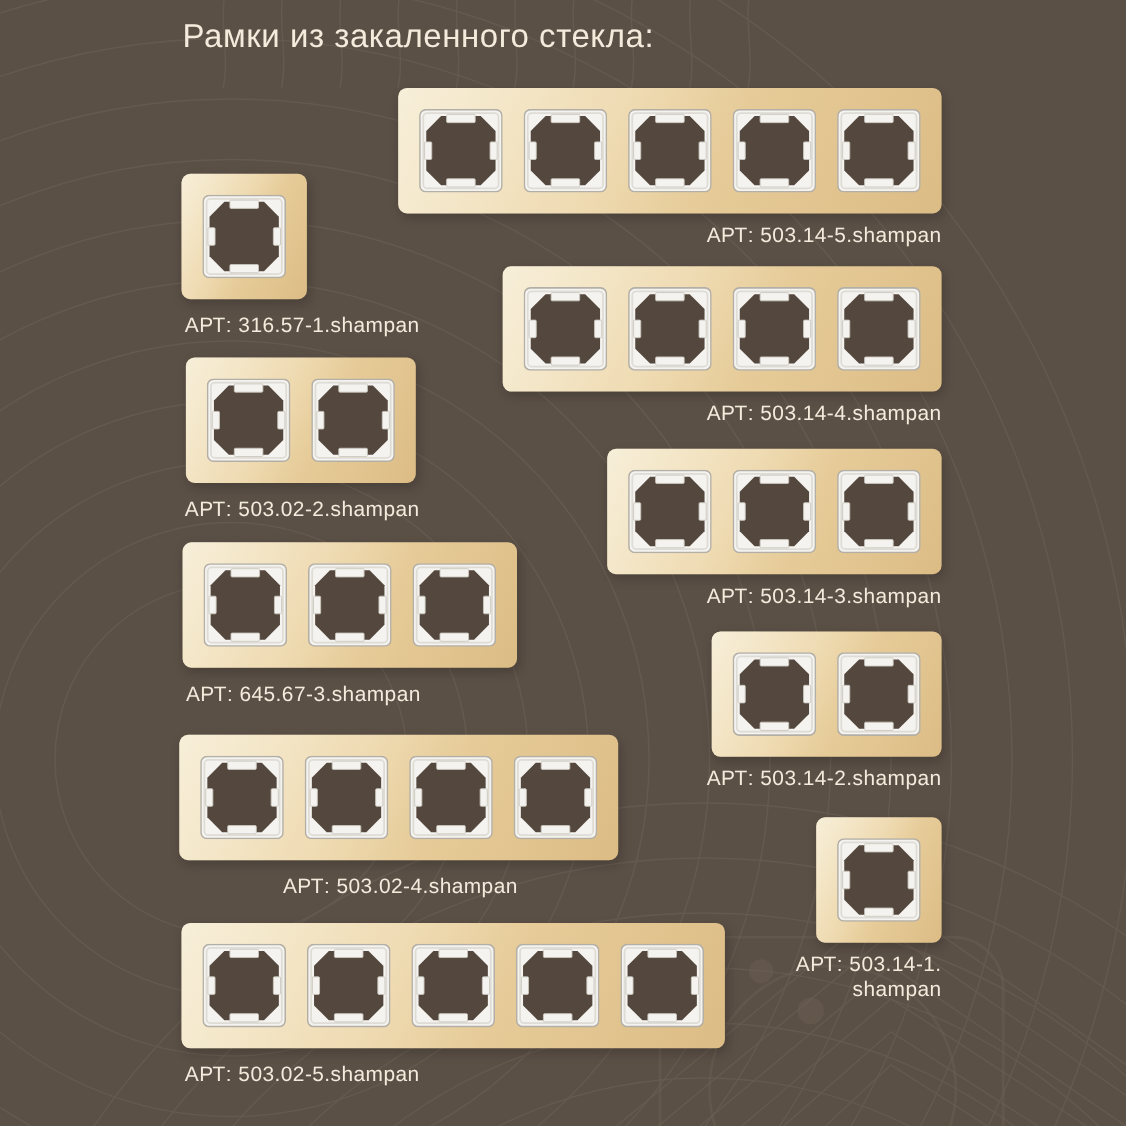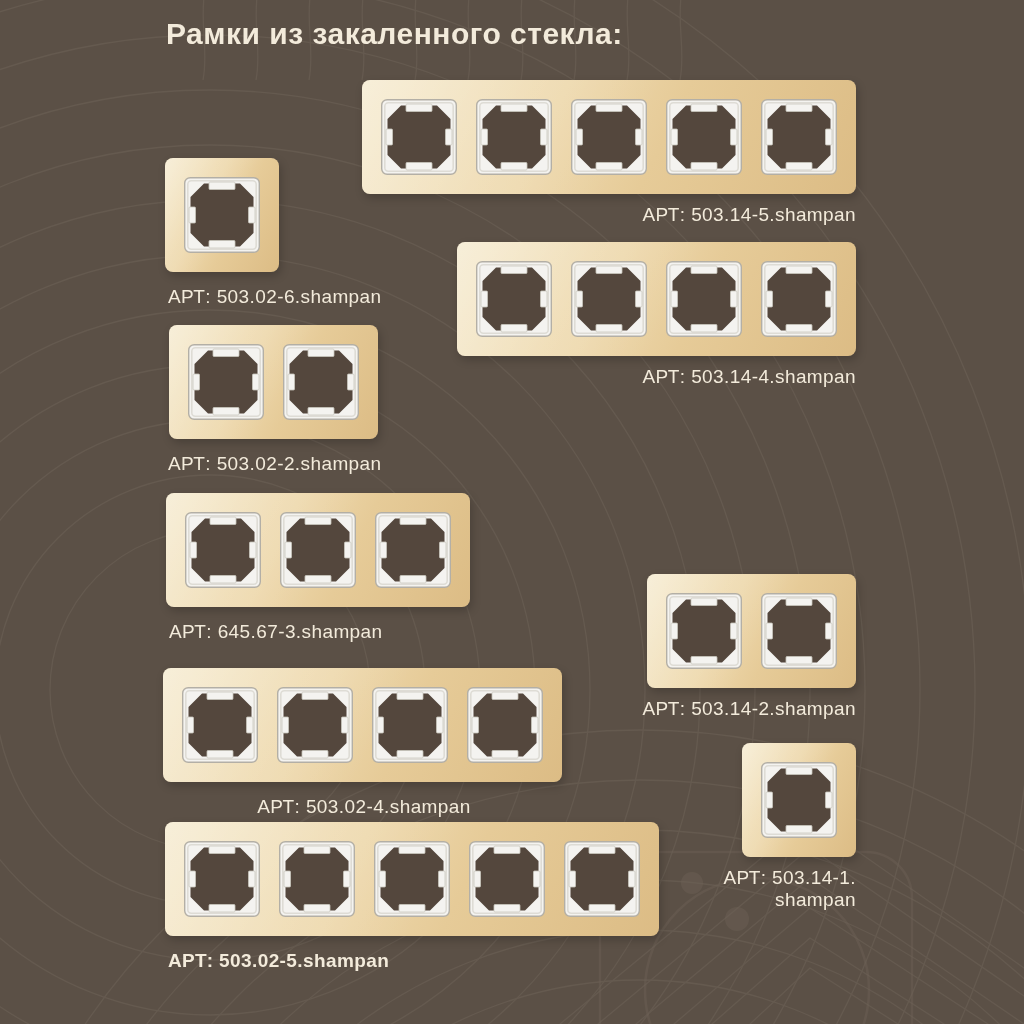--- a/index.html
+++ b/index.html
@@ -7,21 +7,21 @@
     width:1024px; height:1024px; overflow:hidden;
     background:#5b5046;
     font-family:"Liberation Sans", sans-serif;
   }
   .stage { position:relative; width:1024px; height:1024px; }
 
   .bg { position:absolute; left:0; top:0; width:1024px; height:1024px; }
 
   .title {
     position:absolute; left:166px; top:17px; margin:0;
-    font-size:30px; font-weight:700; letter-spacing:0.5px;
+    font-size:30px; font-weight:400; letter-spacing:0.5px;
     color:#f3ebdb;
   }
 
   .product { position:absolute; }
   .product.right-col { text-align:right; }
 
   .frame {
     box-sizing:border-box;
     display:inline-flex; gap:19px; padding:19px;
     height:114px;
@@ -118,21 +118,21 @@
   </svg>
 
   <h1 class="title">Рамки из закаленного стекла:</h1>
 
   <div class="product left-col" style="left:165px; top:158px;">
     <div class="frame">
       <svg class="gang-cell">
           <use href="#gang"></use>
         </svg>
     </div>
-    <div class="label">АРТ: 503.02-6.shampan</div>
+    <div class="label">АРТ: 316.57-1.shampan</div>
   </div>
 
   <div class="product left-col" style="left:165px; top:325px;text-align:center;">
     <div class="frame">
       <svg class="gang-cell">
           <use href="#gang"></use>
         </svg>
       <svg class="gang-cell">
           <use href="#gang"></use>
         </svg>
@@ -166,21 +166,21 @@
       <svg class="gang-cell">
           <use href="#gang"></use>
         </svg>
       <svg class="gang-cell">
           <use href="#gang"></use>
         </svg>
     </div>
     <div class="label">АРТ: 503.02-4.shampan</div>
   </div>
 
-  <div class="product left-col" style="left:165px; top:822px;font-weight:bold;">
+  <div class="product left-col" style="left:165px; top:839px;">
     <div class="frame">
       <svg class="gang-cell">
           <use href="#gang"></use>
         </svg>
       <svg class="gang-cell">
           <use href="#gang"></use>
         </svg>
       <svg class="gang-cell">
           <use href="#gang"></use>
         </svg>
@@ -226,20 +226,34 @@
       <svg class="gang-cell">
           <use href="#gang"></use>
         </svg>
       <svg class="gang-cell">
           <use href="#gang"></use>
         </svg>
     </div>
     <div class="label">АРТ: 503.14-4.shampan</div>
   </div>
 
+  <div class="product right-col" style="right:168px; top:408px;">
+    <div class="frame">
+      <svg class="gang-cell">
+          <use href="#gang"></use>
+        </svg>
+      <svg class="gang-cell">
+          <use href="#gang"></use>
+        </svg>
+      <svg class="gang-cell">
+          <use href="#gang"></use>
+        </svg>
+    </div>
+    <div class="label">АРТ: 503.14-3.shampan</div>
+  </div>
 
   <div class="product right-col" style="right:168px; top:574px;">
     <div class="frame">
       <svg class="gang-cell">
           <use href="#gang"></use>
         </svg>
       <svg class="gang-cell">
           <use href="#gang"></use>
         </svg>
     </div>

